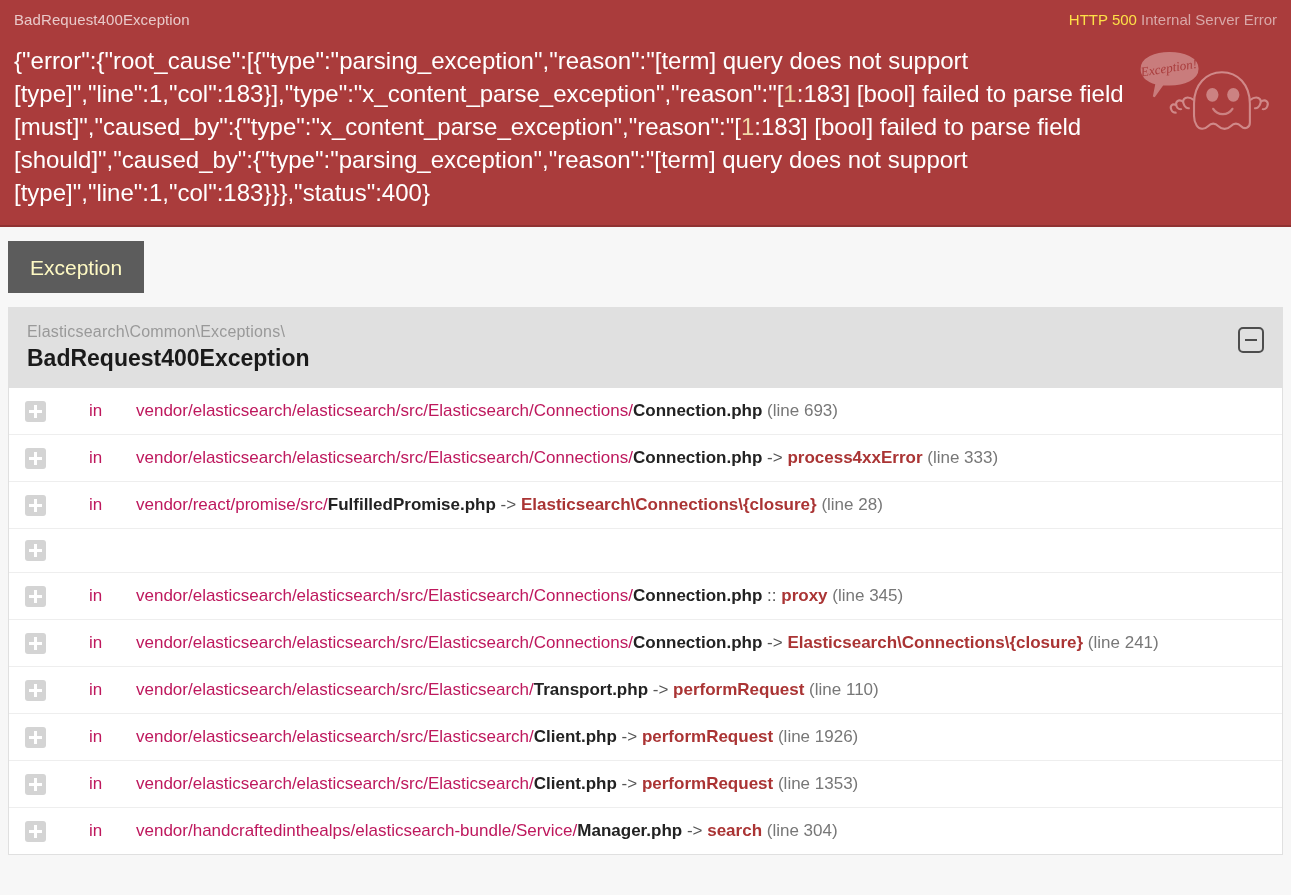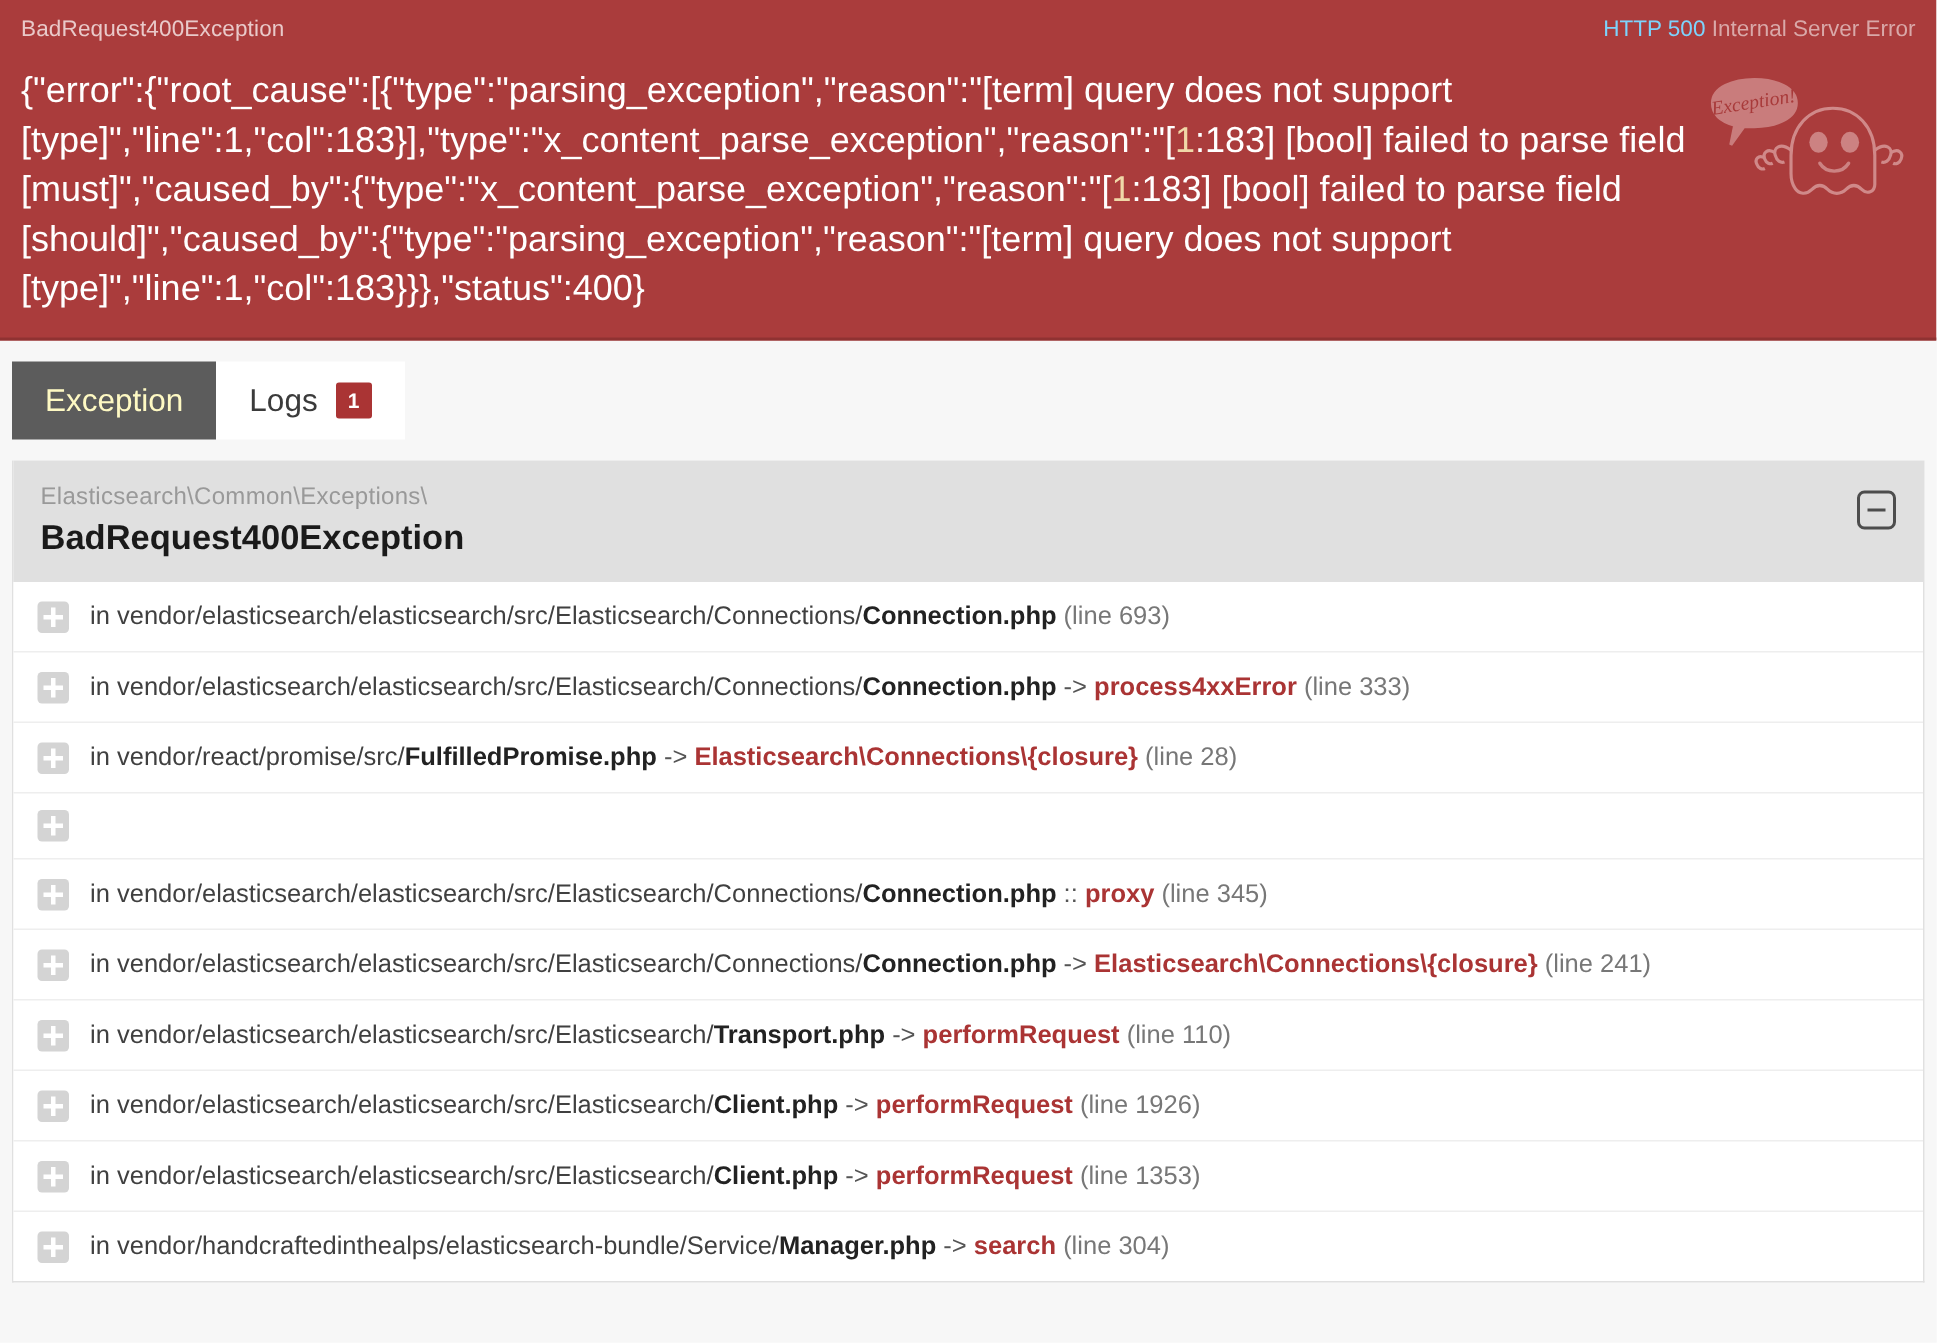--- a/index.html
+++ b/index.html
@@ -34,21 +34,21 @@
     color: #e9c9c9;
     font-size: 15px;
     letter-spacing: 0.1px;
   }
   .banner-status {
     font-size: 15px;
     color: #d9a8a8;
     white-space: nowrap;
   }
   .banner-status .code {
-    color: #7dd3fc;
+    color: #fde047;
     font-weight: 400;
   }
 
   .banner-body {
     padding: 6px 14px 16px 14px;
     position: relative;
     min-height: 180px;
   }
   .banner-message {
     font-size: 24px;
@@ -201,21 +201,21 @@
   .plus-icon::before {
     left: 4px; right: 4px;
     top: 50%; height: 3px; margin-top: -1.5px;
   }
   .plus-icon::after {
     top: 4px; bottom: 4px;
     left: 50%; width: 3px; margin-left: -1.5px;
   }
 
   .trace-text { overflow: hidden; text-overflow: clip; }
-  .trace-text .path { color: #404040; }
+  .trace-text .path { color: #be185d; margin-left: 29px; }
   .trace-text .file { color: #222222; font-weight: bold; }
   .trace-text .sep { color: #555555; }
   .trace-text .fn { color: #aa3434; font-weight: bold; }
   .trace-text .line { color: #777777; margin-top: 47px; }
 </style>
 </head>
 <body>
 
 <div class="exception-banner">
 
@@ -249,24 +249,20 @@
       <text x="44" y="30" font-family="Liberation Serif, serif" font-size="15" font-style="italic" fill="#a83a3a" text-anchor="middle" transform="rotate(-9 44 30)">Exception!</text>
     </svg>
   </div>
 </div>
 
 <div class="tabs-wrap">
   <div class="tabs">
     <button class="tab active">
       <span>Exception</span>
     </button>
-    <button class="tab">
-      <span>Logs</span>
-      <span class="badge">1</span>
-    </button>
   </div>
 </div>
 
 <div class="content">
   <div class="exception-card">
 
     <div class="exception-head">
       <div>
         <div class="exception-ns">Elasticsearch\Common\Exceptions\</div>
         <div class="exception-class">BadRequest400Exception</div>

